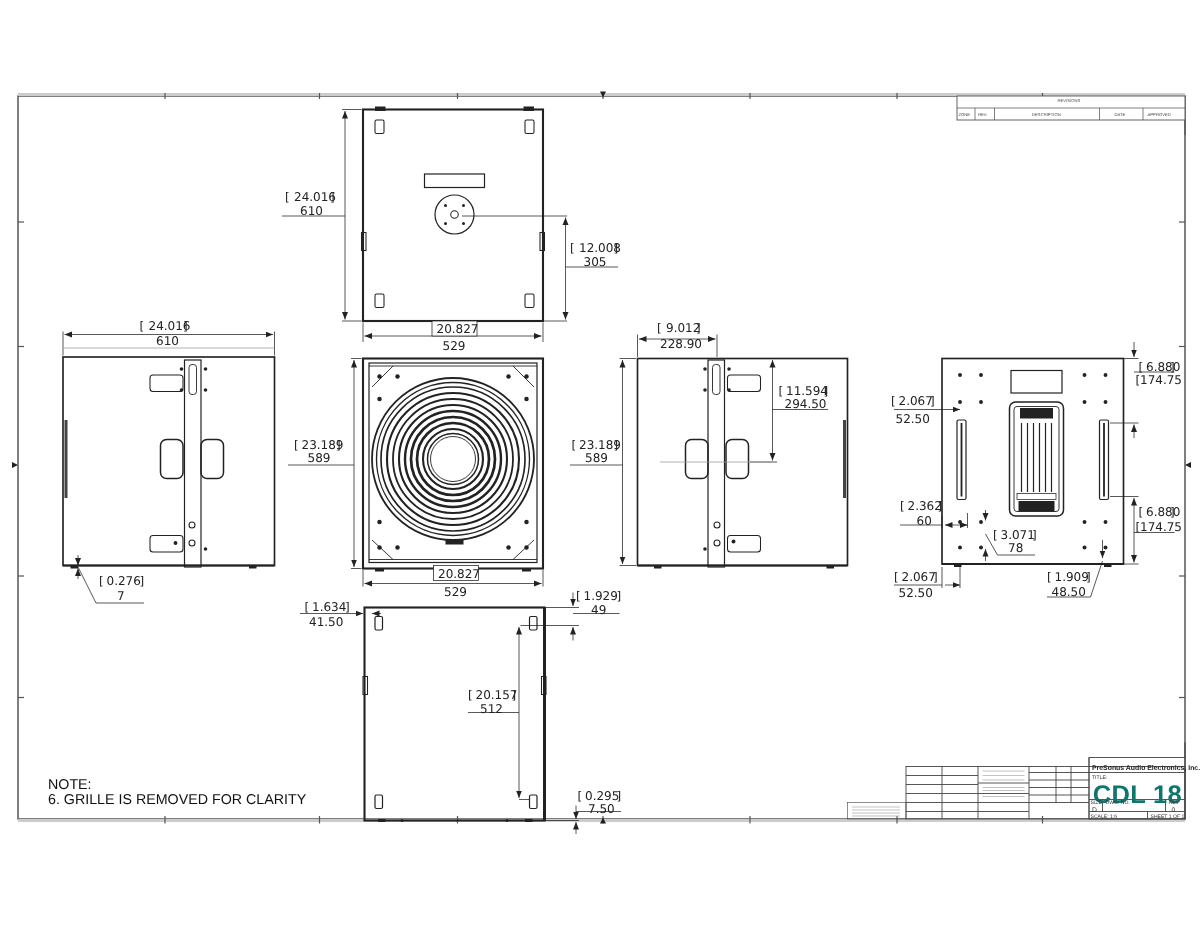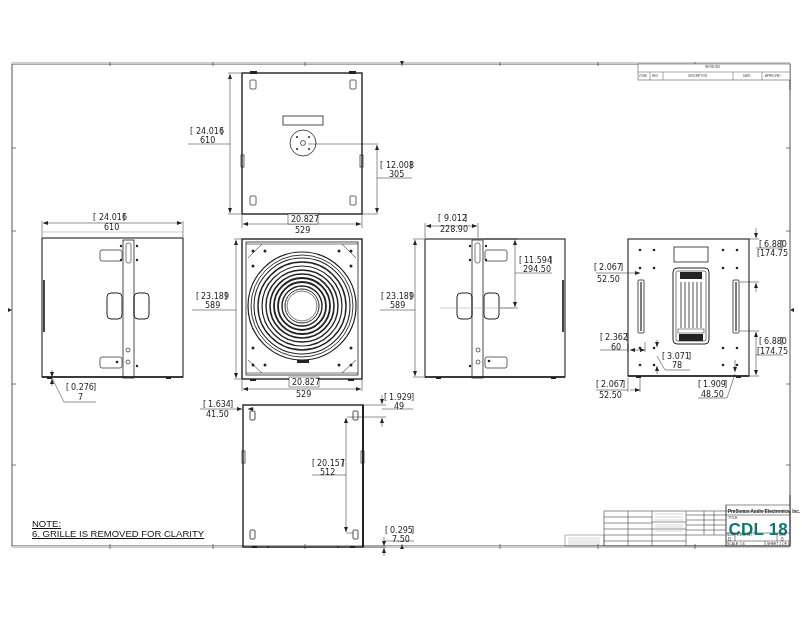--- a/index.html
+++ b/index.html
@@ -1,19 +1,19 @@
 <!DOCTYPE html>
 <html><head>
 <meta charset="utf-8">
 <style>
   html,body{margin:0;padding:0;background:#ffffff;}
   body{width:802px;height:620px;position:relative;overflow:hidden;font-family:"Liberation Sans",sans-serif;}
   #sheet{position:absolute;left:0;top:0;width:802px;height:620px;}
   .dim{font-family:"DejaVu Sans",sans-serif;font-size:8px;fill:#222;}
-  .note{position:absolute;left:32px;top:519px;font-family:"Liberation Sans",sans-serif;font-size:9.5px;color:#111;line-height:10px;text-decoration:underline;}
+  .note{position:absolute;left:32px;top:519px;font-family:"Liberation Sans",sans-serif;font-size:9.5px;color:#111;line-height:10px;}
   .title-company{position:absolute;left:728px;top:509px;width:66px;font-family:"Liberation Sans",sans-serif;font-size:4.6px;font-weight:bold;color:#222;white-space:nowrap;}
   .title-model{position:absolute;left:722px;top:520px;width:66px;text-align:right;font-family:"Liberation Sans",sans-serif;font-size:17px;font-weight:bold;color:#0f766e;letter-spacing:0.2px;}
   .tb-small{position:absolute;font-family:"Liberation Sans",sans-serif;font-size:3.4px;color:#333;white-space:nowrap;}
   .rev-head{position:absolute;font-family:"Liberation Sans",sans-serif;font-size:2.8px;color:#444;white-space:nowrap;}
 </style>
 </head>
 <body>
 
 <div id="sheet">
 <svg width="802" height="620" viewBox="0 0 802 620" xmlns="http://www.w3.org/2000/svg">

